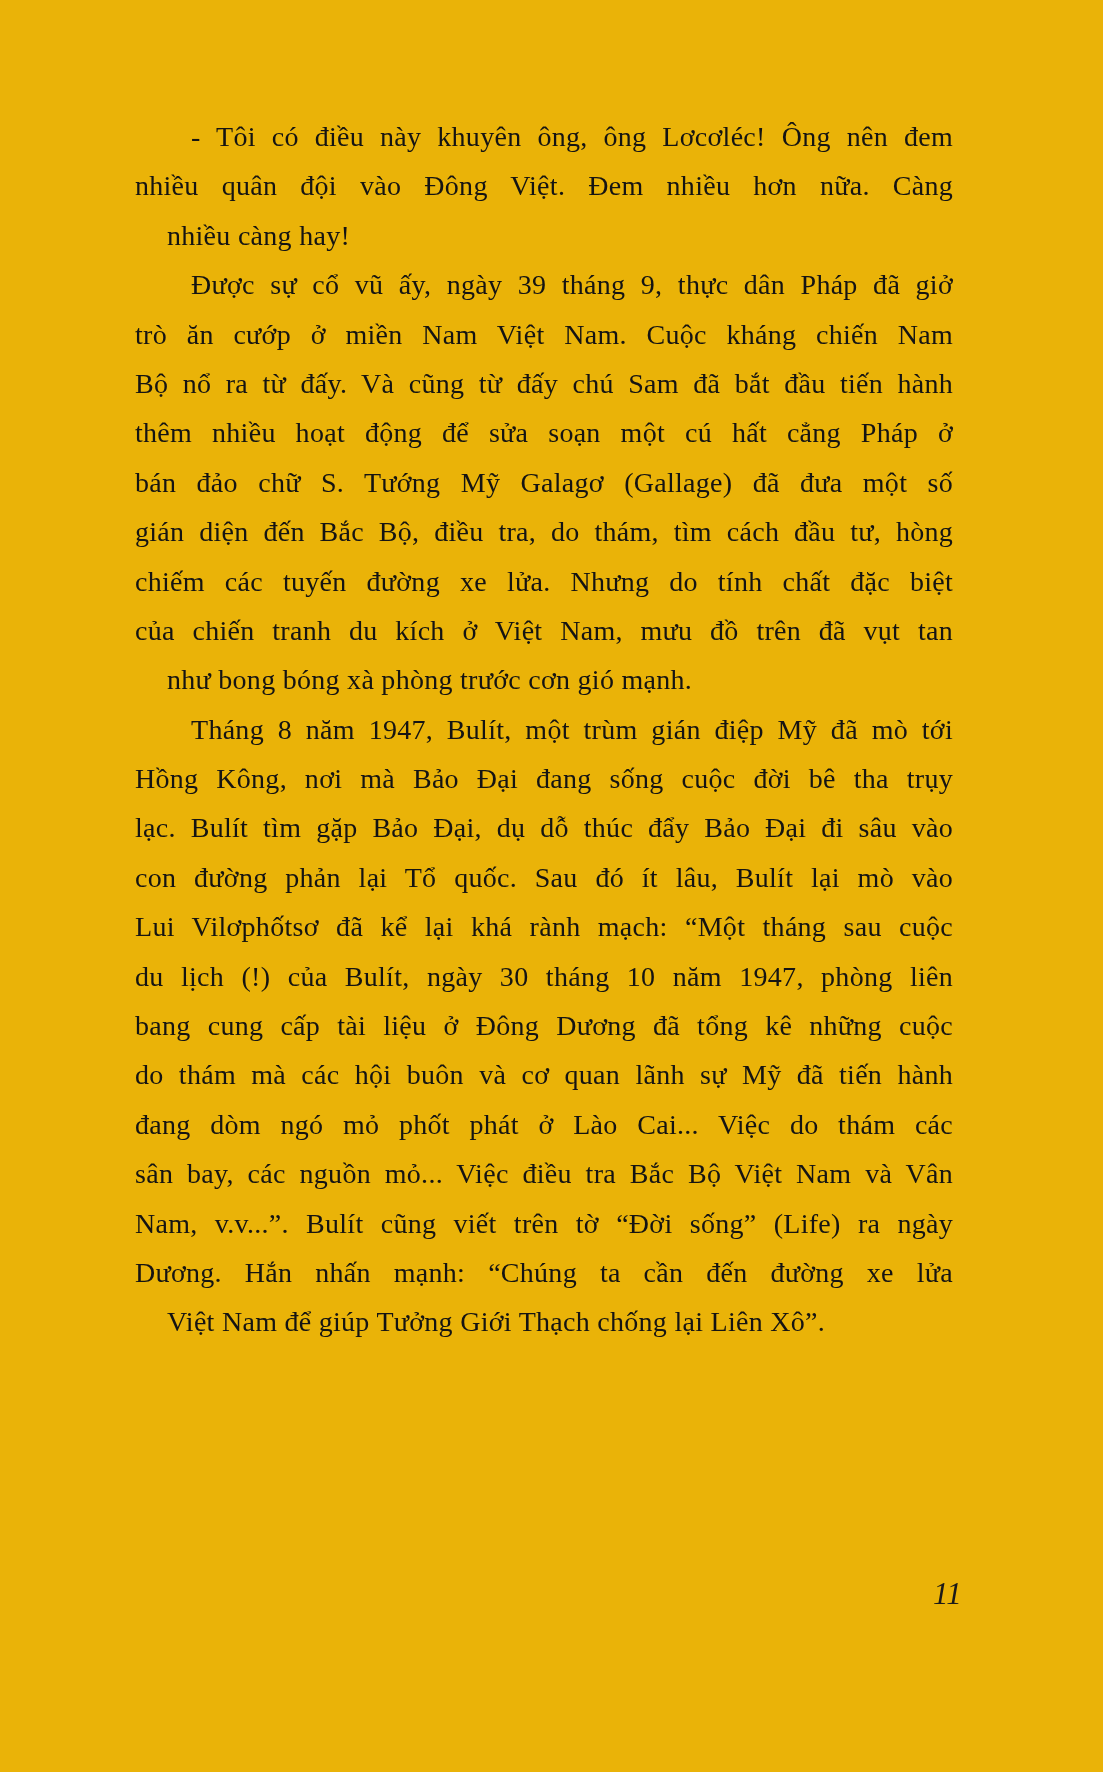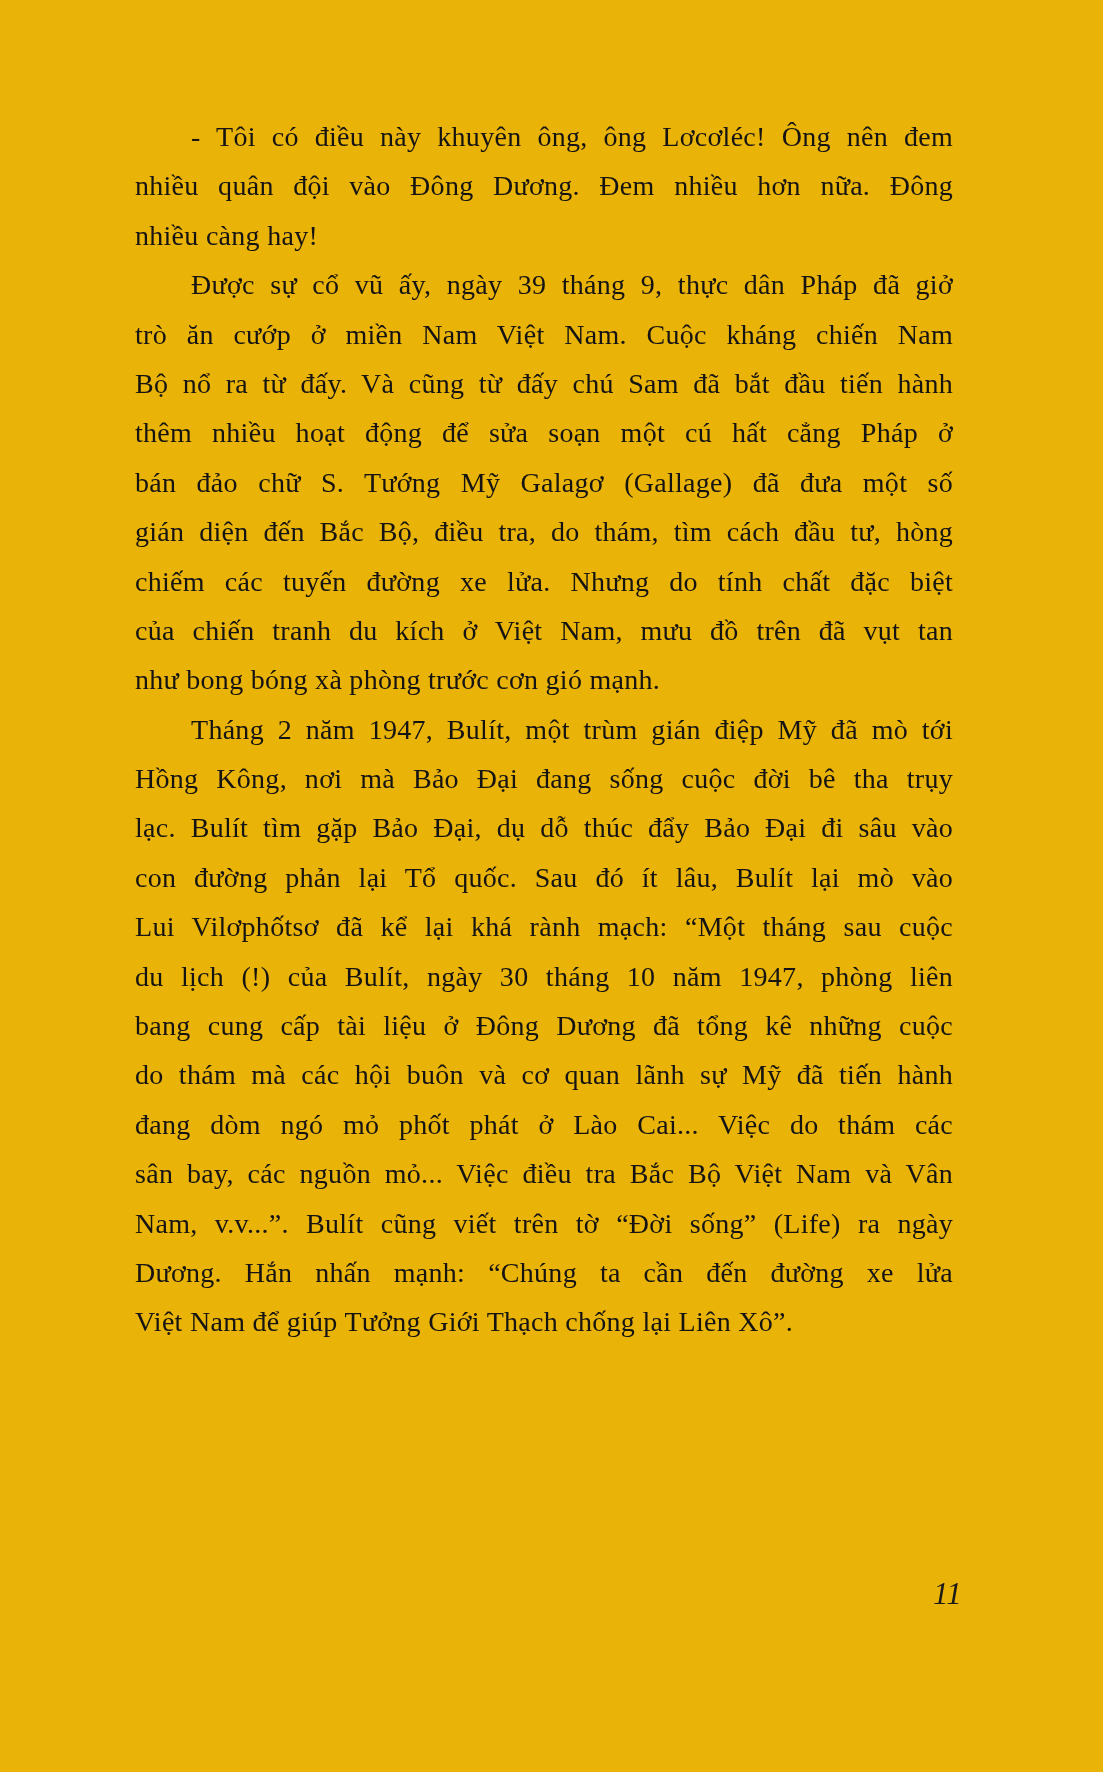--- a/index.html
+++ b/index.html
@@ -33,54 +33,55 @@
     overflow: hidden;
     text-align: justify;
     text-align-last: justify;
     letter-spacing: 0.01em;
   }
   .line.first {
     text-indent: 56px;
   }
   .line.last {
     text-align-last: left;
+    margin-left: 32px;
   }
   .page-number {
     position: absolute;
     left: 933px;
     top: 1574px;
     font-size: 31px;
     line-height: 40px;
     color: #1b1a19;
     font-style: italic;
   }
 </style>
 </head>
 <body>
 
 <div class="book-page" style="background: #eab308; color: rgb(21, 20, 19);">
   <div class="text-block">
       <div class="paragraph">
         <div class="line first">- Tôi có điều này khuyên ông, ông Lơcơléc! Ông nên đem</div>
-        <div class="line">nhiều quân đội vào Đông Dương. Đem nhiều hơn nữa. Đông</div>
+        <div class="line">nhiều quân đội vào Đông Việt. Đem nhiều hơn nữa. Càng</div>
         <div class="line last">nhiều càng hay!</div>
       </div>
       <div class="paragraph">
         <div class="line first">Được sự cổ vũ ấy, ngày 39 tháng 9, thực dân Pháp đã giở</div>
         <div class="line">trò ăn cướp ở miền Nam Việt Nam. Cuộc kháng chiến Nam</div>
         <div class="line">Bộ nổ ra từ đấy. Và cũng từ đấy chú Sam đã bắt đầu tiến hành</div>
         <div class="line">thêm nhiều hoạt động để sửa soạn một cú hất cẳng Pháp ở</div>
         <div class="line">bán đảo chữ S. Tướng Mỹ Galagơ (Gallage) đã đưa một số</div>
         <div class="line">gián diện đến Bắc Bộ, điều tra, do thám, tìm cách đầu tư, hòng</div>
         <div class="line">chiếm các tuyến đường xe lửa. Nhưng do tính chất đặc biệt</div>
         <div class="line">của chiến tranh du kích ở Việt Nam, mưu đồ trên đã vụt tan</div>
         <div class="line last">như bong bóng xà phòng trước cơn gió mạnh.</div>
       </div>
       <div class="paragraph">
-        <div class="line first">Tháng 2 năm 1947, Bulít, một trùm gián điệp Mỹ đã mò tới</div>
+        <div class="line first">Tháng 8 năm 1947, Bulít, một trùm gián điệp Mỹ đã mò tới</div>
         <div class="line">Hồng Kông, nơi mà Bảo Đại đang sống cuộc đời bê tha trụy</div>
         <div class="line">lạc. Bulít tìm gặp Bảo Đại, dụ dỗ thúc đẩy Bảo Đại đi sâu vào</div>
         <div class="line">con đường phản lại Tổ quốc. Sau đó ít lâu, Bulít lại mò vào</div>
         <div class="line">Lui Vilơphốtsơ đã kể lại khá rành mạch: “Một tháng sau cuộc</div>
         <div class="line">du lịch (!) của Bulít, ngày 30 tháng 10 năm 1947, phòng liên</div>
         <div class="line">bang cung cấp tài liệu ở Đông Dương đã tổng kê những cuộc</div>
         <div class="line">do thám mà các hội buôn và cơ quan lãnh sự Mỹ đã tiến hành</div>
         <div class="line">đang dòm ngó mỏ phốt phát ở Lào Cai... Việc do thám các</div>
         <div class="line">sân bay, các nguồn mỏ... Việc điều tra Bắc Bộ Việt Nam và Vân</div>
         <div class="line">Nam, v.v...”. Bulít cũng viết trên tờ “Đời sống” (Life) ra ngày</div>

